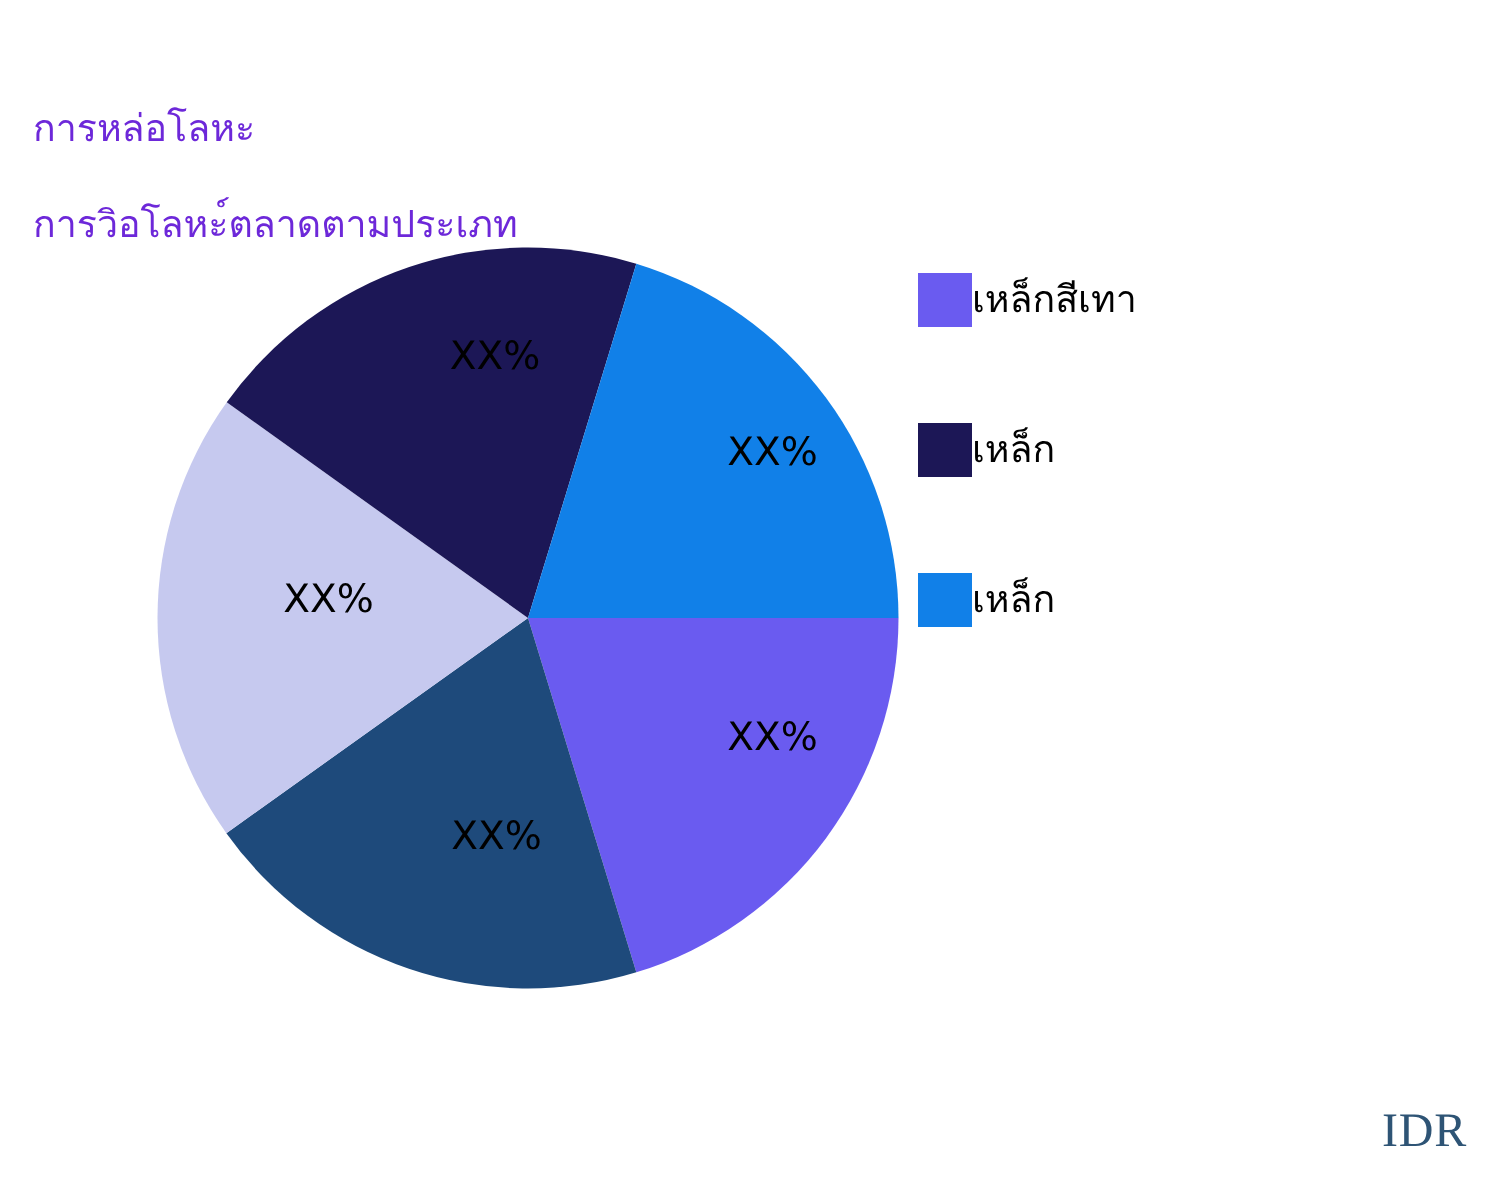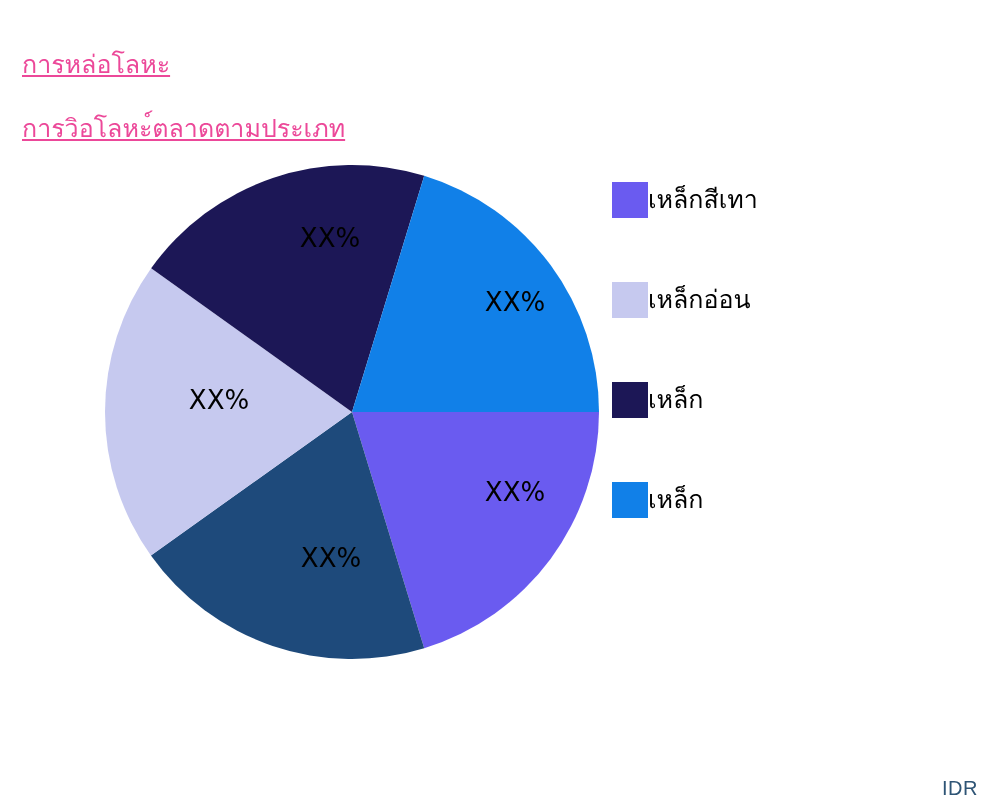--- a/index.html
+++ b/index.html
@@ -13,27 +13,26 @@
     position: relative;
     overflow: hidden;
     font-family: "DejaVu Sans", "Liberation Sans", sans-serif;
     color: #000000;
   }
 
   
   #chart-title {
     position: absolute;
     left: 22px;
-    top: 17px;
+    top: 38px;
     width: 560px;
     font-size: 25px;
     line-height: 32px;
-    color: #ec4899;
+    color: #6d28d9;
     white-space: pre-line;
-    text-decoration: underline;
   }
   #chart-title .title-line {
     display: block;
   }
 
   
   #plot-area {
     position: absolute;
     left: 0;
     top: 120px;
@@ -74,23 +73,23 @@
     font-size: 25px;
     line-height: 30px;
     color: #000000;
     white-space: nowrap;
   }
 
   
   #watermark {
     position: absolute;
     right: 22px;
-    bottom: 0;
-    font-family: Liberation Sans, sans-serif;
-    font-size: 20px;
+    bottom: 28px;
+    font-family: Liberation Serif, serif;
+    font-size: 32px;
     color: #2e5475;
     letter-spacing: 0.5px;
   }
 </style>
 </head>
 <body style="background: rgb(255, 255, 255);">
 
 <div id="chart-title">
   <span class="title-line">การหล่อโลหะ</span>
   <span class="title-line">การวิอโลหะ์ตลาดตามประเภท</span>
@@ -114,24 +113,20 @@
       </g>
   </svg>
 </div>
 
 <div id="legend">
     <div class="legend-item">
       <span class="legend-swatch" style="background: rgb(106, 91, 240);"></span>
       <span class="legend-label">เหล็กสีเทา</span>
     </div>
     <div class="legend-item">
-      <span class="legend-swatch" style="background: rgb(198, 201, 239);"></span>
-      <span class="legend-label">เหล็กอ่อน</span>
-    </div>
-    <div class="legend-item">
       <span class="legend-swatch" style="background: rgb(28, 23, 86);"></span>
       <span class="legend-label">เหล็ก</span>
     </div>
     <div class="legend-item">
       <span class="legend-swatch" style="background: rgb(17, 128, 232);"></span>
       <span class="legend-label">เหล็ก</span>
     </div>
   </div>
 
 <div id="watermark" style="color: rgb(46, 84, 117);">IDR</div>

